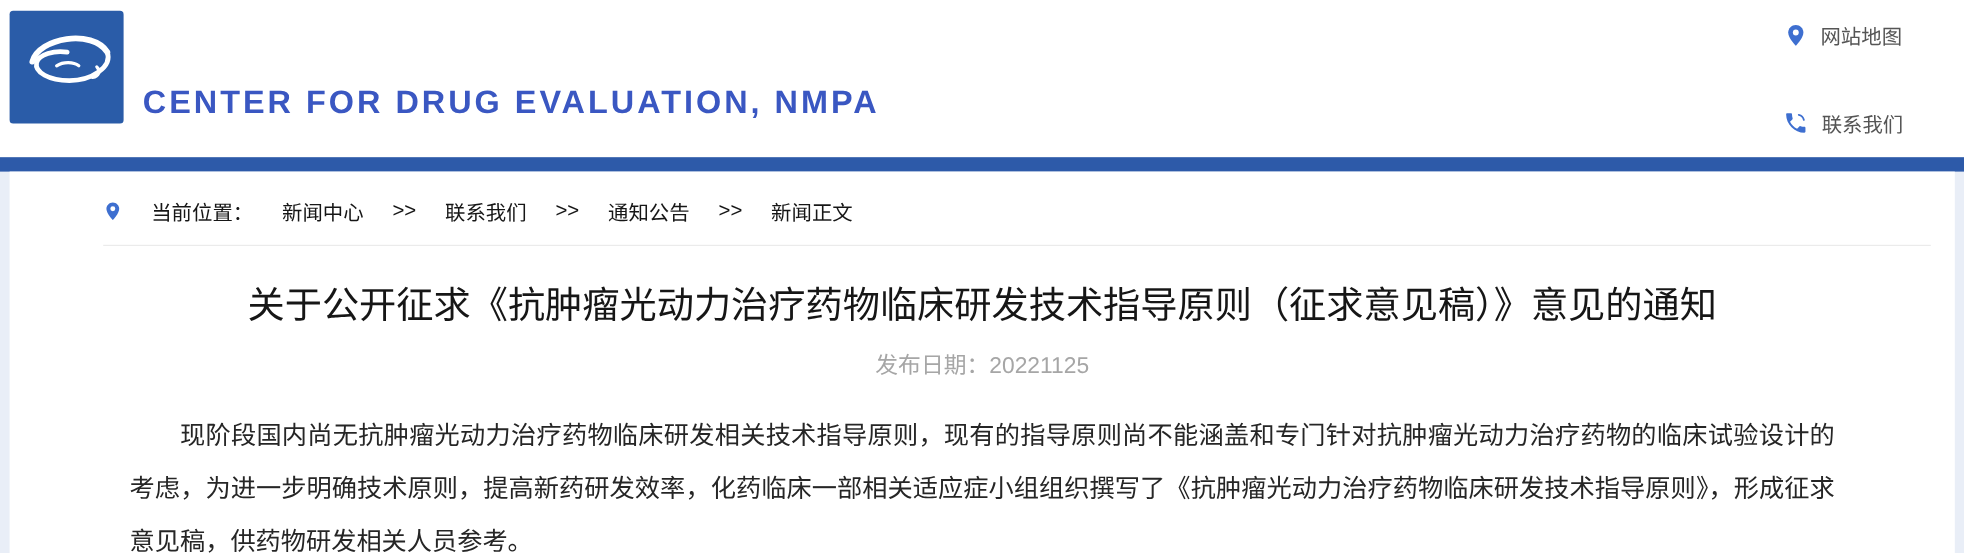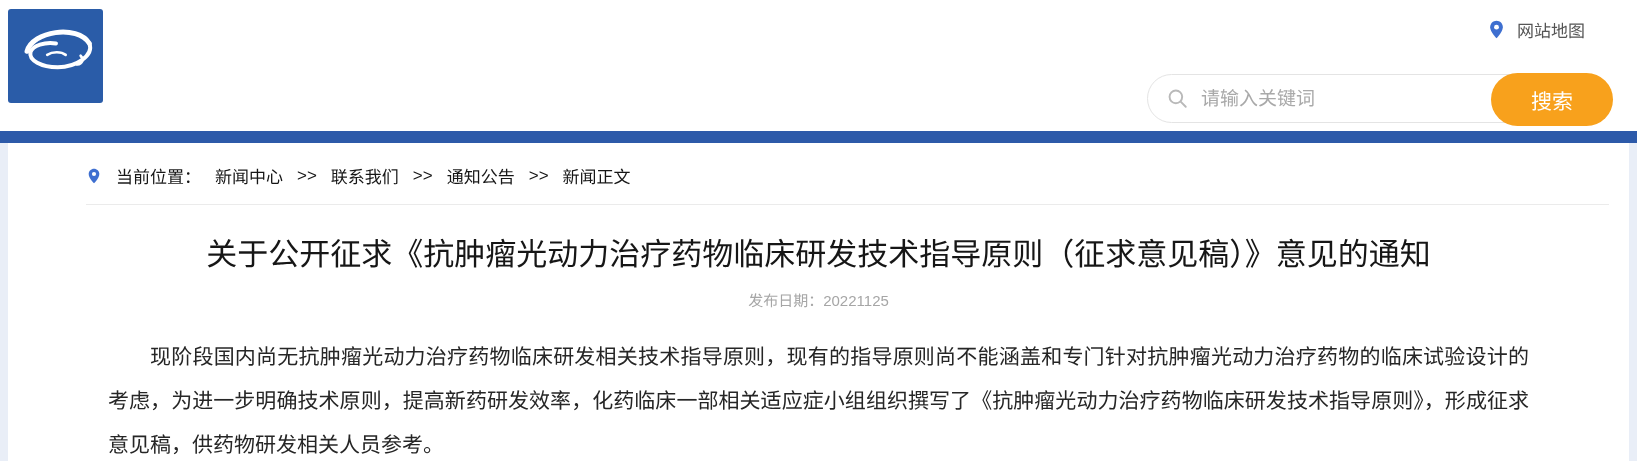--- a/index.html
+++ b/index.html
@@ -66,33 +66,33 @@
   
   .blue-bar{
     position:absolute;top:131px;left:0;width:1637px;height:12px;
     background:var(--primary-blue);
   }
   
   .content-card{
     position:absolute;top:143px;left:8px;right:8px;bottom:0;background:#ffffff;
   }
   .breadcrumb{
-    margin:20px 0 0 78px;display:flex;align-items:center;gap:14px;
+    margin:20px 0 0 78px;display:flex;align-items:center;gap:24px;
     font-size:17px;color:#161616;
   }
   .breadcrumb .bicon{color:var(--icon-blue);display:flex;align-items:center;}
   .crumb{cursor:pointer;}
   .crumb-sep{color:#161616;}
   .rule{border:none;border-top:1px solid #ebebeb;margin:16px 20px 0 78px;}
   .article-title{
     margin:31px 60px 0;text-align:center;
     font-size:31px;font-weight:500;color:#161616;line-height:38px;
   }
   .article-date{
-    margin-top:15px;text-align:center;font-size:15px;color:var(--date-gray);
+    margin-top:15px;text-align:center;font-size:19px;color:var(--date-gray);
   }
   .article-body{
     margin:25px 100px 0;
     font-size:21px;line-height:44px;color:#262626;
     text-align:justify;text-indent:2em;
   }
 </style>
 <title>国家药品监督管理局药品审评中心</title></head>
 <body>
 
@@ -102,20 +102,21 @@
     <span>
       <svg viewBox="0 0 100 100" width="88" height="88" aria-hidden="true">
         <path d="M17 47 C23 24, 74 16, 88 38" stroke="#fff" stroke-width="5.5" fill="none" stroke-linecap="round"></path>
         <path d="M88 38 C93 52, 73 65, 52 65 C33 65, 19 57, 21 48 C23 40, 38 36, 50 38" stroke="#fff" stroke-width="4.5" fill="none" stroke-linecap="round"></path>
         <path d="M40 51 C46 47, 56 47, 61 51" stroke="#fff" stroke-width="3" fill="none" stroke-linecap="round"></path>
         <path d="M78 52 C82 56, 80 61, 74 62" stroke="#fff" stroke-width="3" fill="none" stroke-linecap="round"></path>
       </svg>
     </span>
   </div>
 
+  <div class="brand-en">CENTER FOR DRUG EVALUATION, NMPA</div>
 
   <nav class="quick-links">
     <div class="quick-link">
       <span class="qicon">
         <svg viewBox="0 0 24 24" width="19" height="23" aria-hidden="true">
           <path d="M12 1C7.6 1 4 4.6 4 9c0 6 8 14 8 14s8-8 8-14c0-4.4-3.6-8-8-8z" fill="currentColor"></path>
           <circle cx="12" cy="9" r="3.1" fill="#fff"></circle>
         </svg>
       </span>
       <span>网站地图</span>
@@ -133,30 +134,20 @@
       <span class="qicon">
         <svg viewBox="0 0 24 24" width="23" height="19" aria-hidden="true">
           <rect x="1" y="3.5" width="22" height="17" rx="2.2" fill="currentColor"></rect>
           <path d="M2.5 6l9.5 7 9.5-7" stroke="#fff" stroke-width="1.8" fill="none"></path>
         </svg>
       </span>
       <span>CDE邮箱</span>
     </div>
   </nav>
 
-  <div class="search-box">
-    <span class="search-magnifier">
-      <svg viewBox="0 0 24 24" width="23" height="23" aria-hidden="true">
-        <circle cx="10.3" cy="10.3" r="6.6" stroke="currentColor" stroke-width="2" fill="none"></circle>
-        <line x1="15.3" y1="15.3" x2="20.6" y2="20.6" stroke="currentColor" stroke-width="2" stroke-linecap="round"></line>
-      </svg>
-    </span>
-    <input class="search-input" type="text" placeholder="请输入关键词" style="">
-    <button class="search-btn">搜索</button>
-  </div>
 </header>
 
 <div class="blue-bar"></div>
 
 <main class="content-card">
 
   <div class="breadcrumb">
     <span class="bicon">
       <svg viewBox="0 0 24 24" width="16" height="20" aria-hidden="true">
         <path d="M12 1C7.6 1 4 4.6 4 9c0 6 8 14 8 14s8-8 8-14c0-4.4-3.6-8-8-8z" fill="currentColor"></path>

